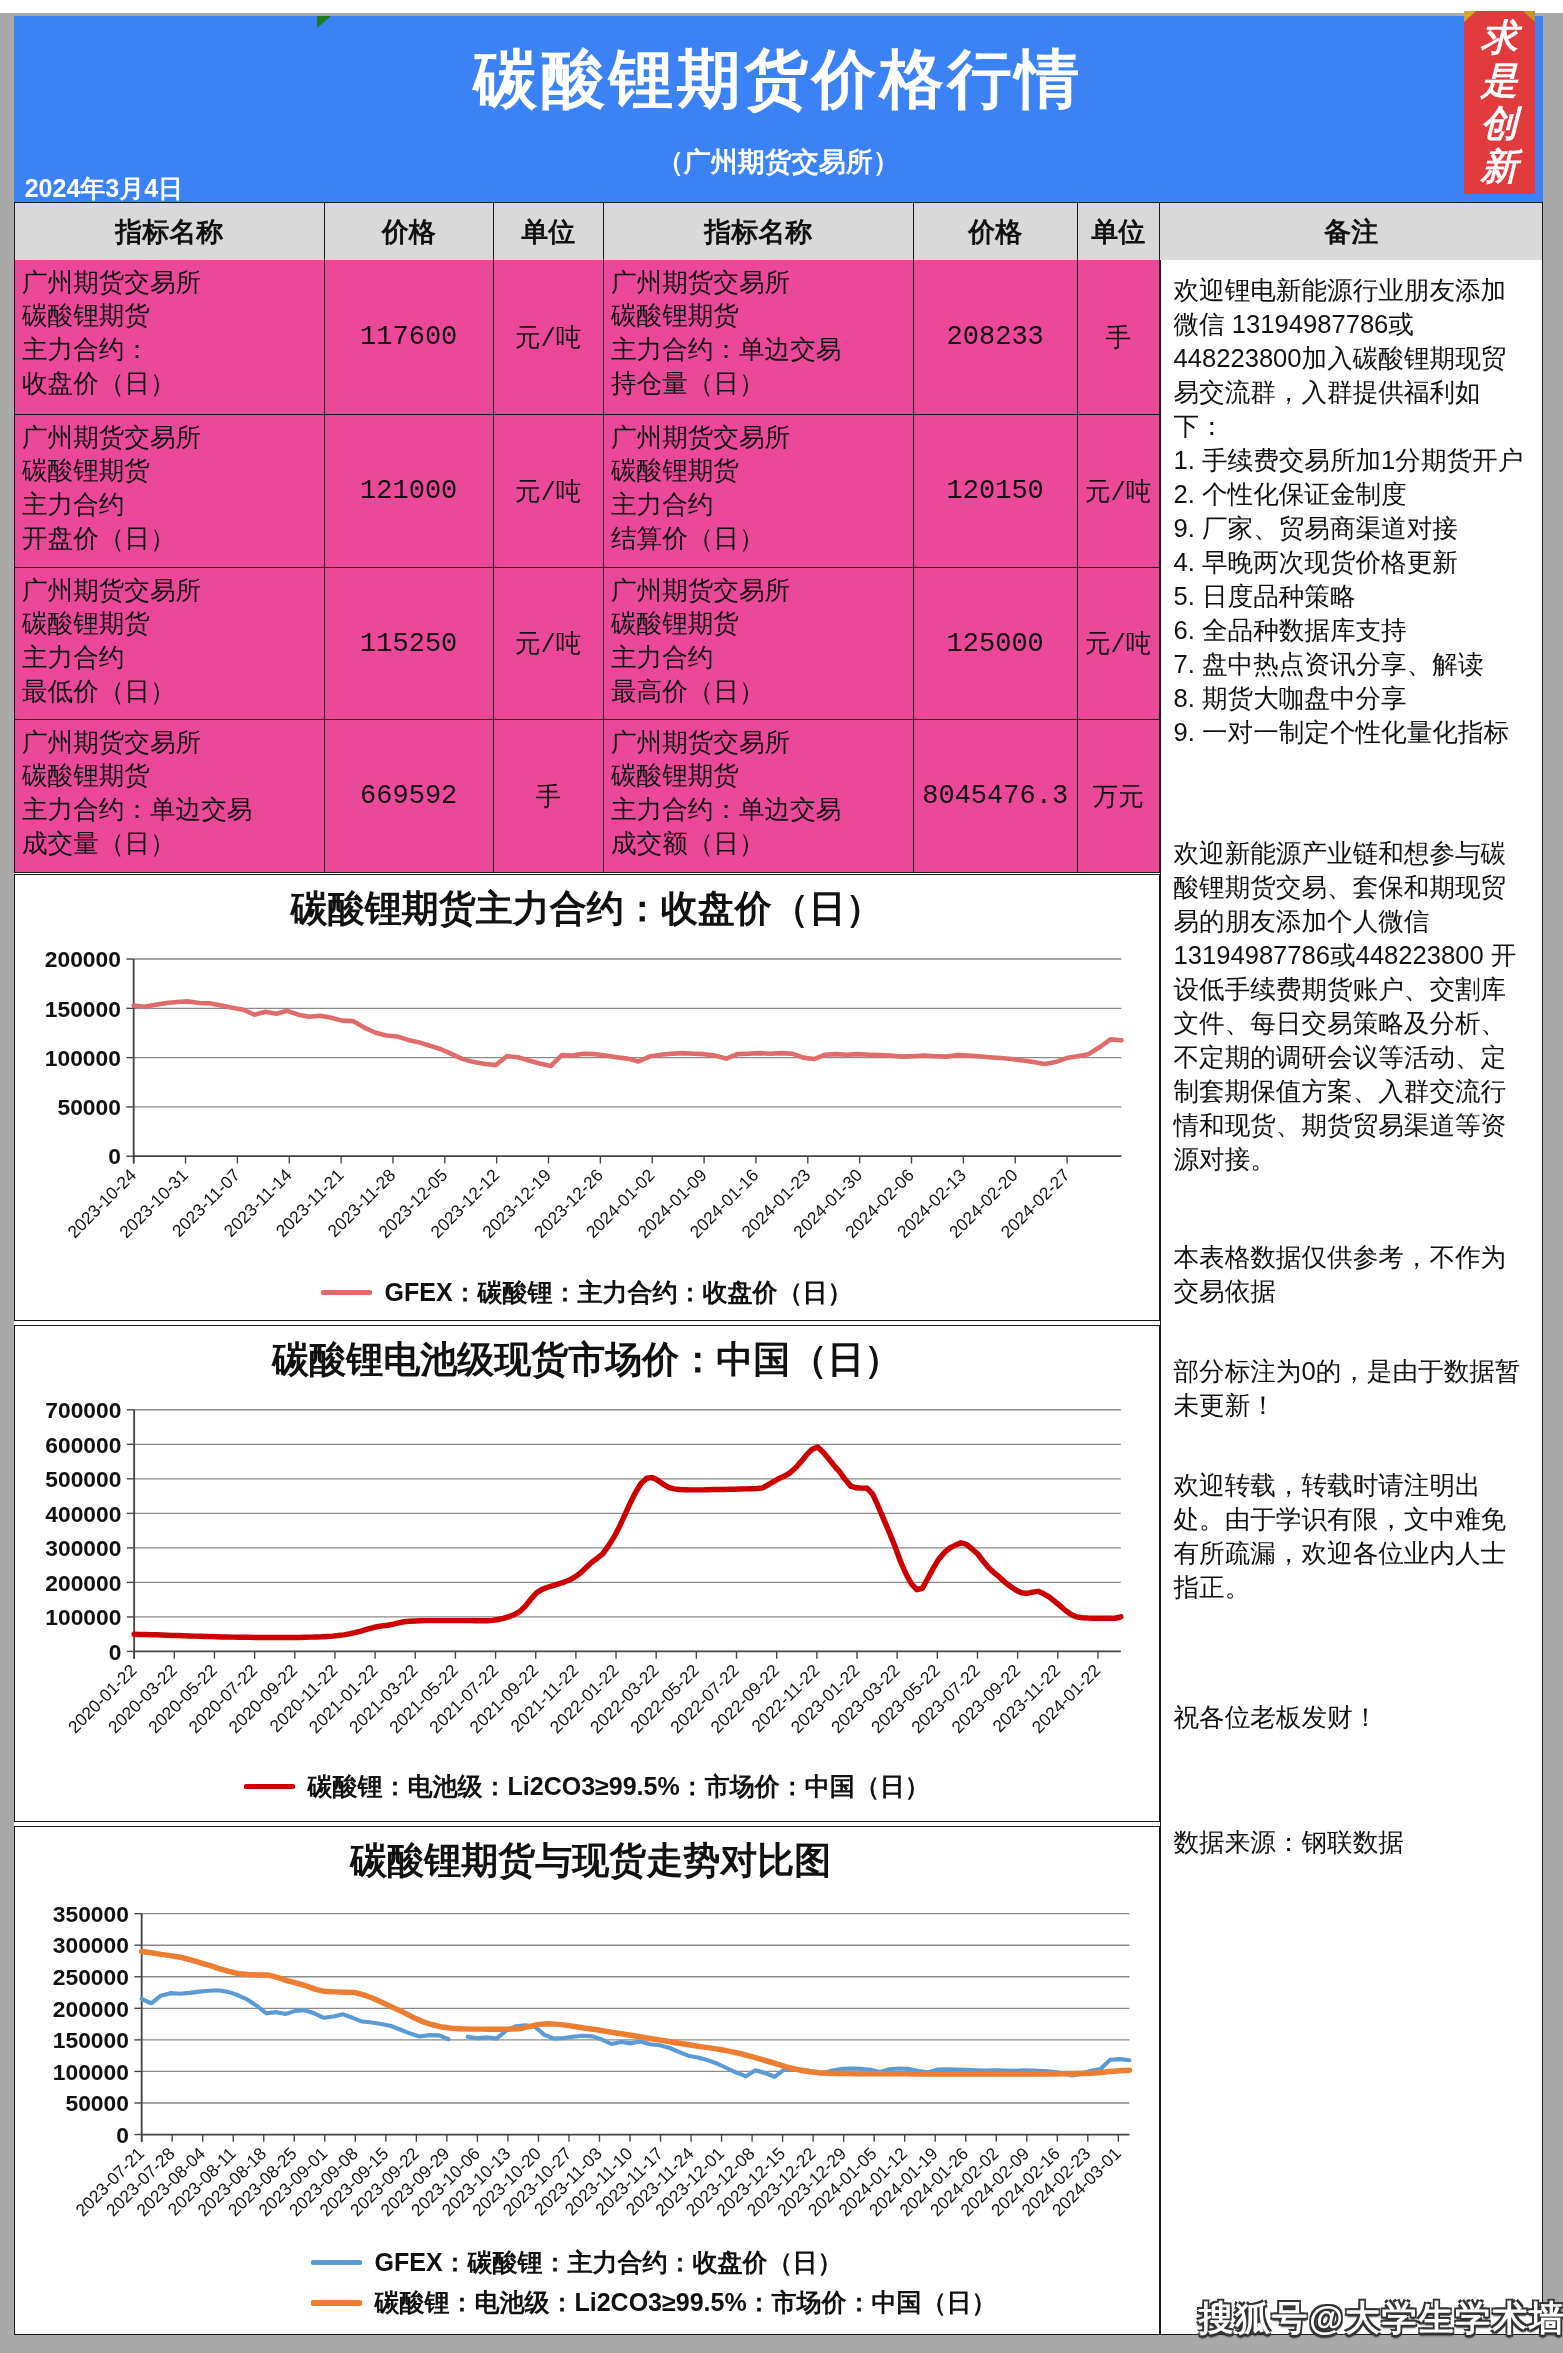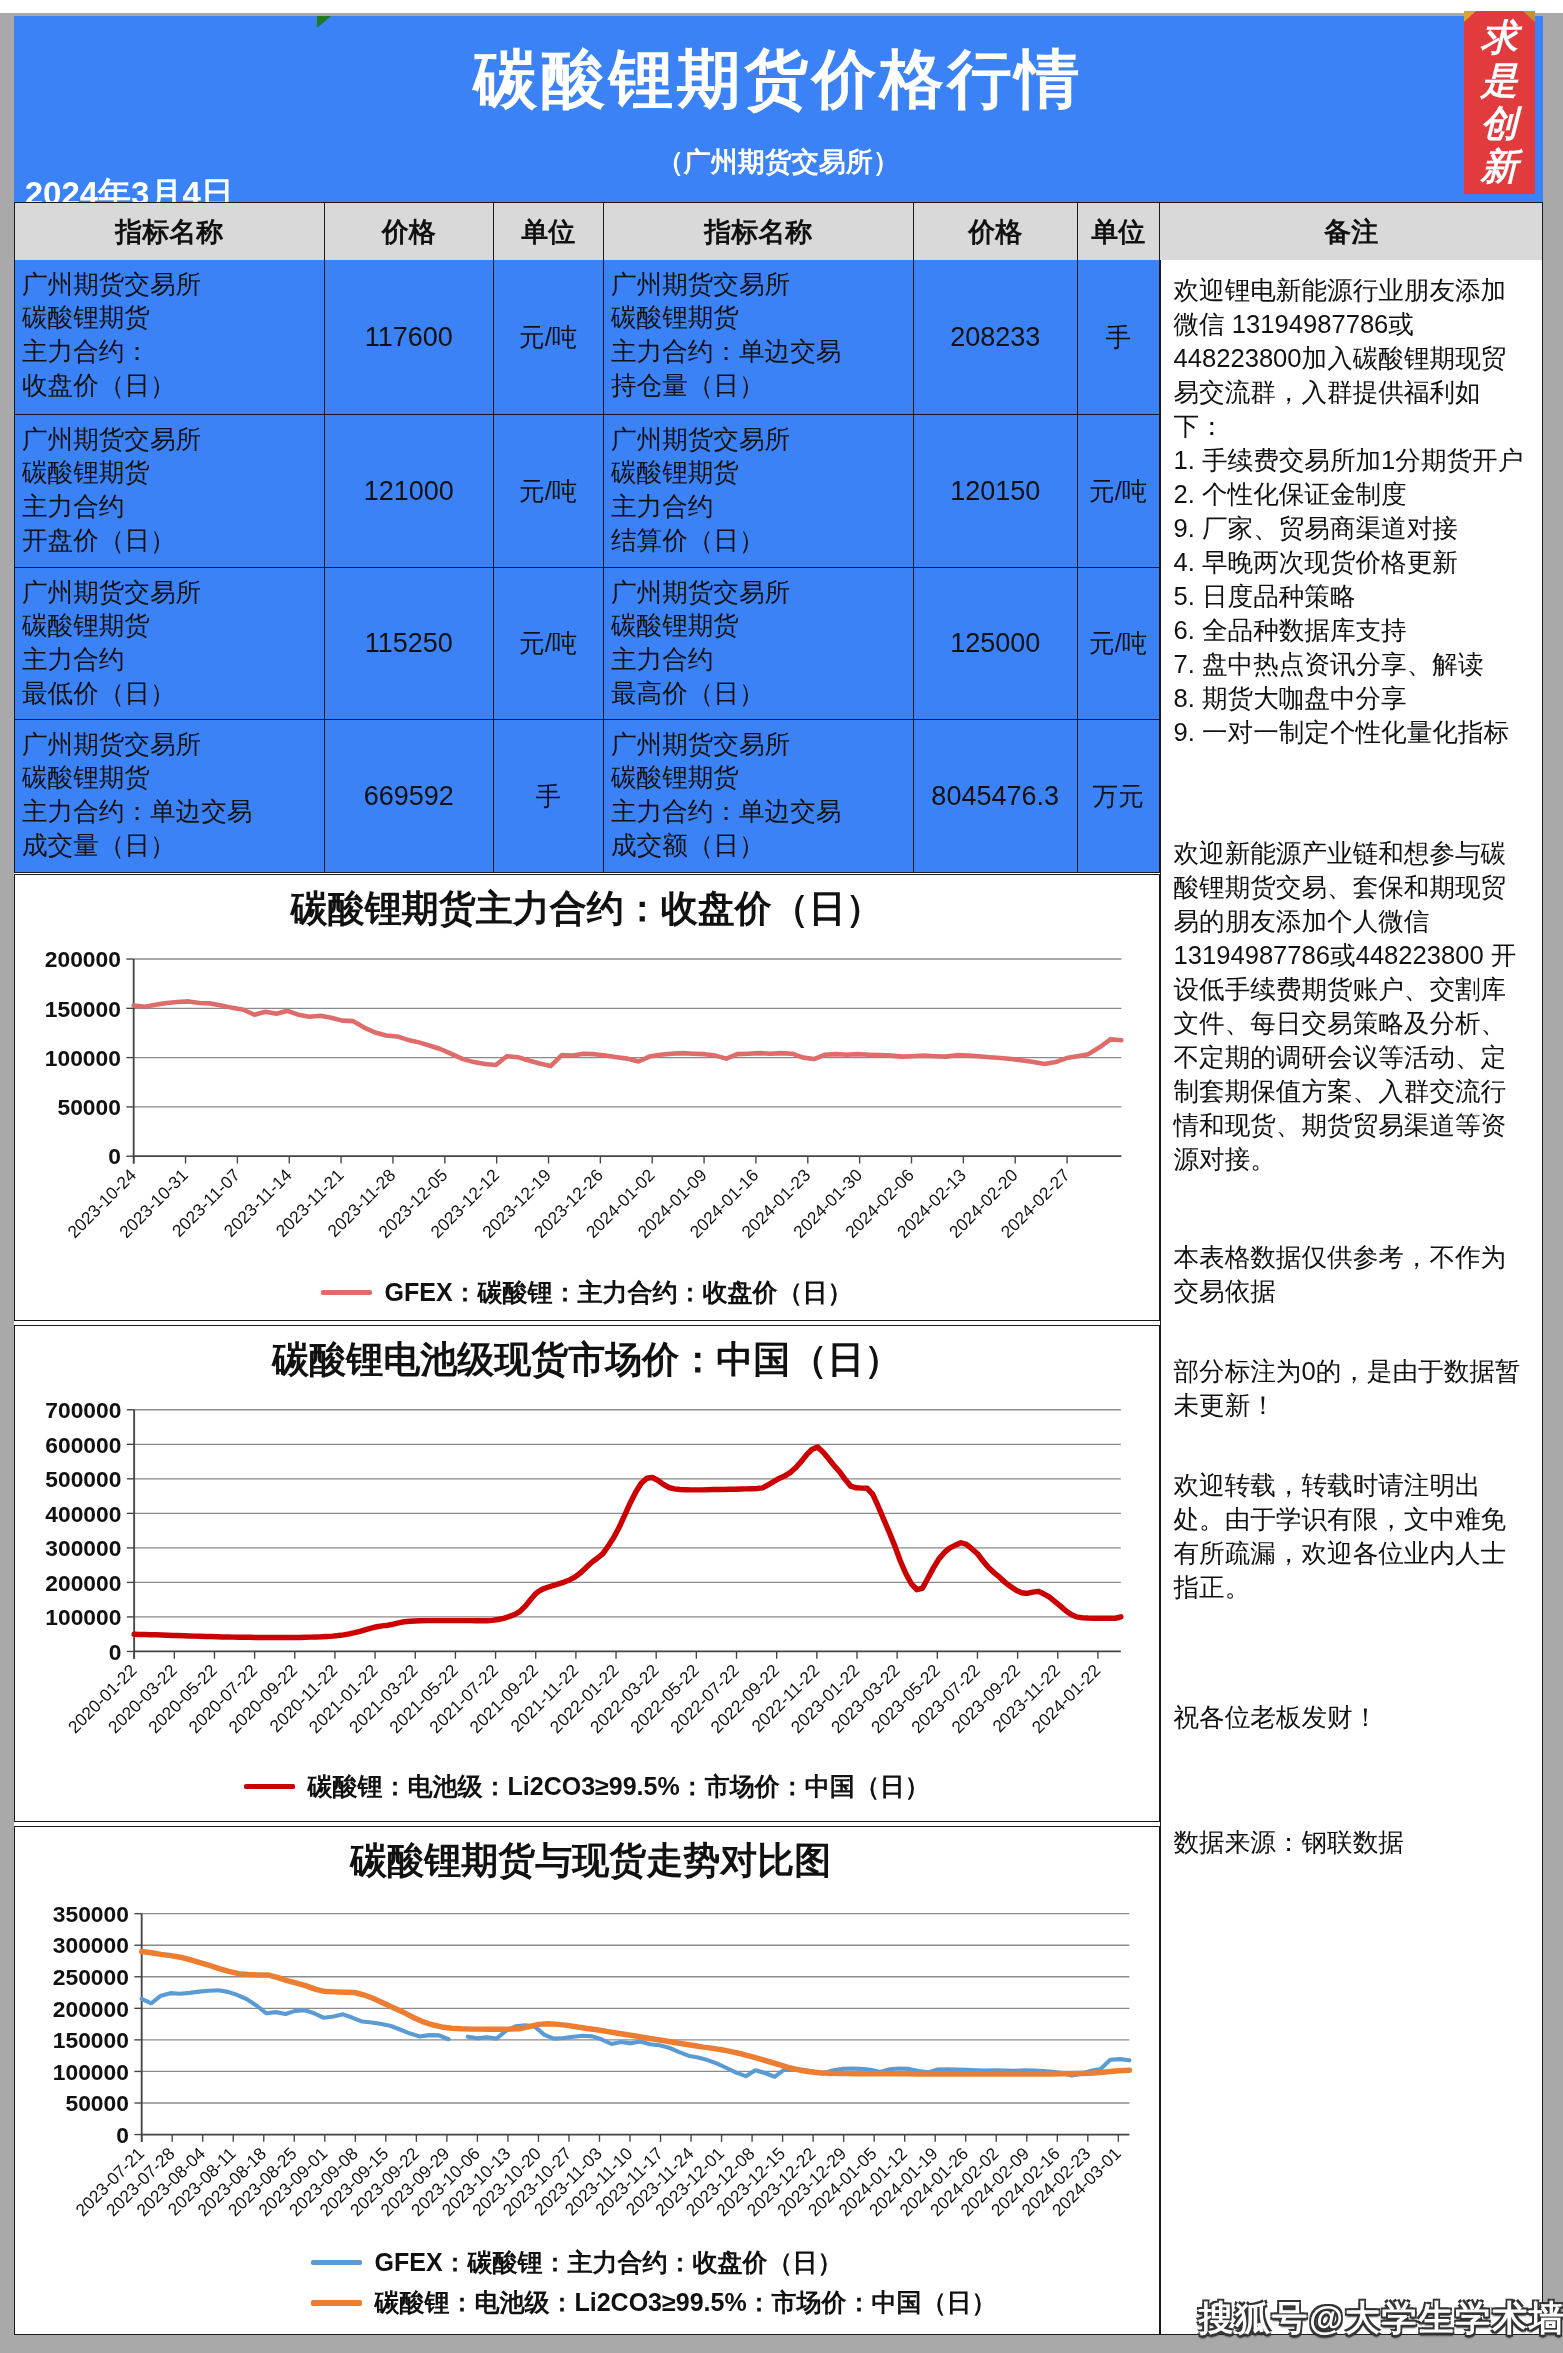--- a/index.html
+++ b/index.html
@@ -11,21 +11,21 @@
   }
   .top-white-strip{position:absolute;left:0;top:0;width:1563px;height:12.8px;background:#ffffff;}
   .sheet{position:absolute;left:13.7px;top:16.4px;width:1529px;height:2319px;background:#ffffff;}
 
   
   .red-header{position:absolute;left:0;top:0;width:1529px;height:186px;background:#3b82f6;}
   .main-title{position:absolute;left:0;top:20px;width:1529px;text-align:center;
     font-size:64px;font-weight:700;color:#fff;letter-spacing:3.7px;}
   .sub-title{position:absolute;left:0;top:128px;width:1529px;text-align:center;
     font-size:27px;font-weight:700;color:#fff;}
-  .date-label{position:absolute;left:11px;top:156px;font-size:33px;font-weight:600;color:#fff;}
+  .date-label{position:absolute;left:11px;top:156px;font-size:25px;font-weight:600;color:#fff;}
   .flag-triangle{position:absolute;left:303px;top:0px;width:0;height:0;
     border-top:12px solid #1f7a1f;border-right:14.6px solid transparent;}
   .seal-banner{position:absolute;left:1450px;top:-5.5px;width:71px;height:183px;background:#e23b3e;
     display:flex;flex-direction:column;align-items:center;justify-content:center;}
   .seal-banner .seal-text{
     font-family:"DejaVu Serif","Liberation Serif",serif;font-size:37px;line-height:43px;
     font-weight:700;color:#fff;white-space:pre-line;text-align:center;font-style:italic;}
   .seal-gold-l{position:absolute;left:0;top:0;width:0;height:0;
     border-top:11px solid #d9a62a;border-right:12.8px solid transparent;}
   .seal-gold-r{position:absolute;right:0;top:0;width:0;height:0;
@@ -36,21 +36,21 @@
     display:grid;grid-template-columns:310px 169px 110px 310px 164px 82px 383px;
     box-sizing:border-box;border:1.8px solid #1a1a1a;background:#d9d9d9;}
   .price-table-head .hcell{display:flex;align-items:center;justify-content:center;
     font-size:27px;font-weight:700;border-right:1.8px solid #1a1a1a;box-sizing:border-box;}
   .price-table-head .hcell:last-child{border-right:none;}
   .price-table-body{position:absolute;left:0;top:244px;width:1146px;
     display:grid;grid-template-columns:310px 169px 110px 310px 164px 82px;
     grid-template-rows:155px 153px 152px 153px;
     box-sizing:border-box;border-left:1.8px solid #1a1a1a;}
   .price-table-body .cell{border-right:1.8px solid #1a1a1a;border-bottom:1.8px solid #1a1a1a;
-    box-sizing:border-box;background:#3b82f6;}
+    box-sizing:border-box;background:#ec4899;font-family:Liberation Mono, monospace;}
   .c-name{font-size:25.6px;line-height:1.32;font-weight:500;padding:7.3px 5.5px 5.5px 7.3px;white-space:pre-line;}
   .c-val,.c-unit{display:flex;align-items:center;justify-content:center;font-size:27px;font-weight:500;}
   .c-unit{font-size:25.6px;}
 
   
   .remarks{position:absolute;left:1146px;top:244px;width:383px;height:2075px;
     box-sizing:border-box;border:1.8px solid #1a1a1a;border-top:none;background:#fff;
     padding:12.8px 11px 0 12.8px;}
   .remarks p{margin:0;font-size:25.6px;line-height:34px;font-weight:500;}
 

